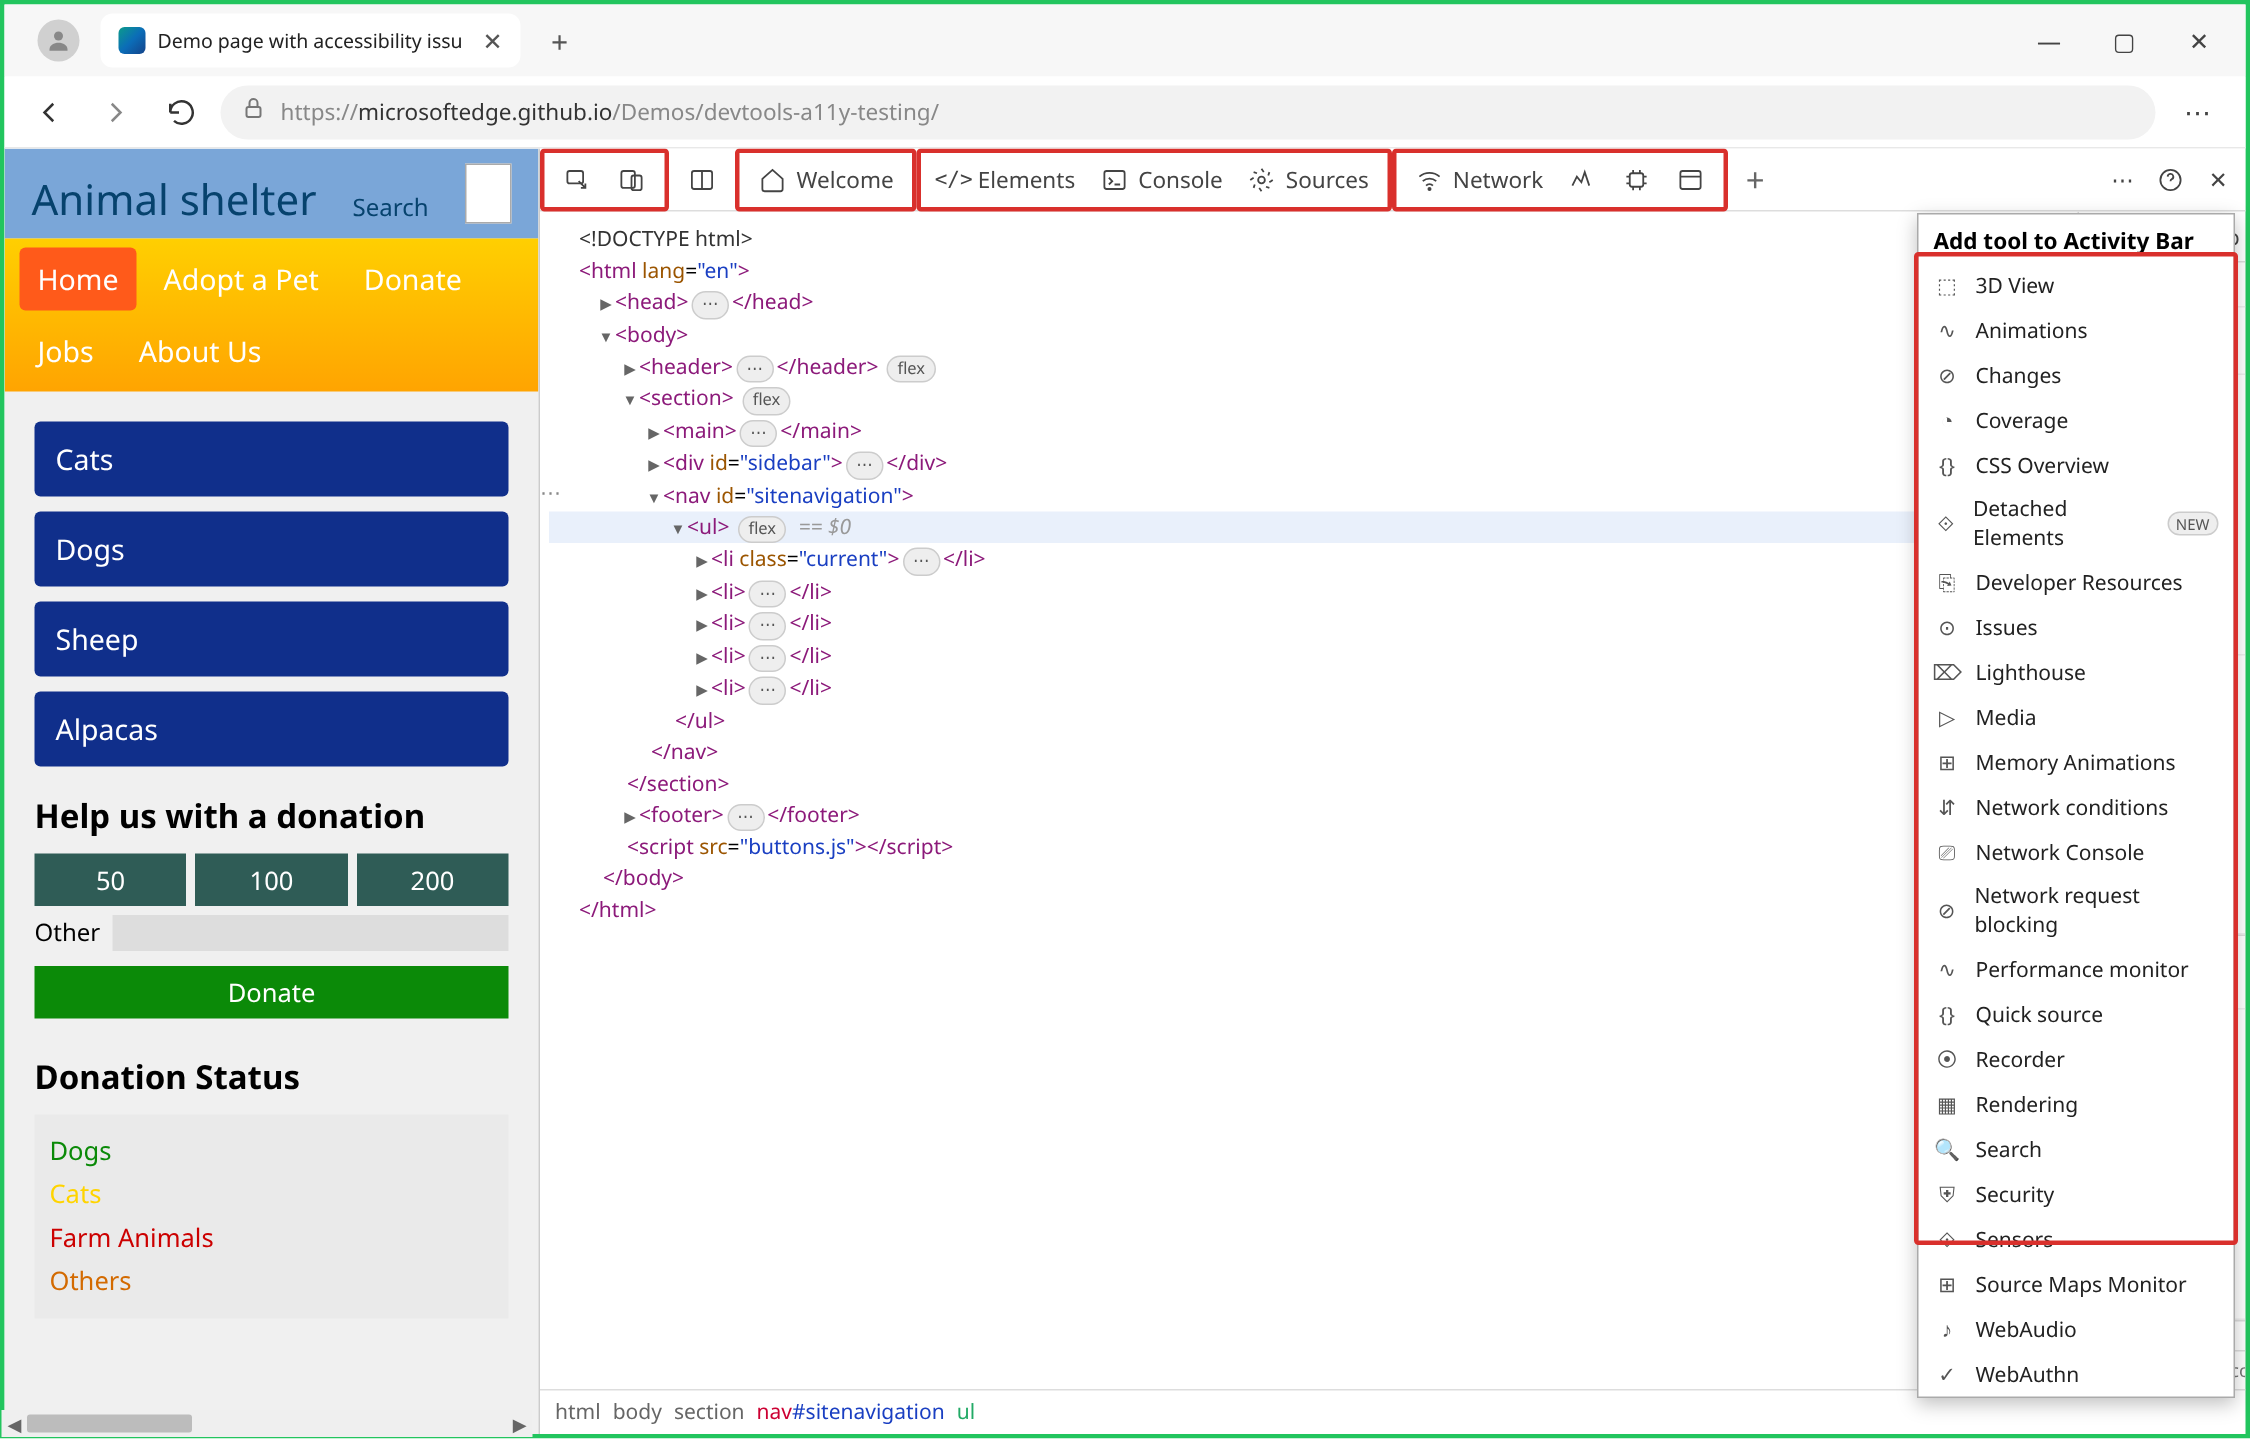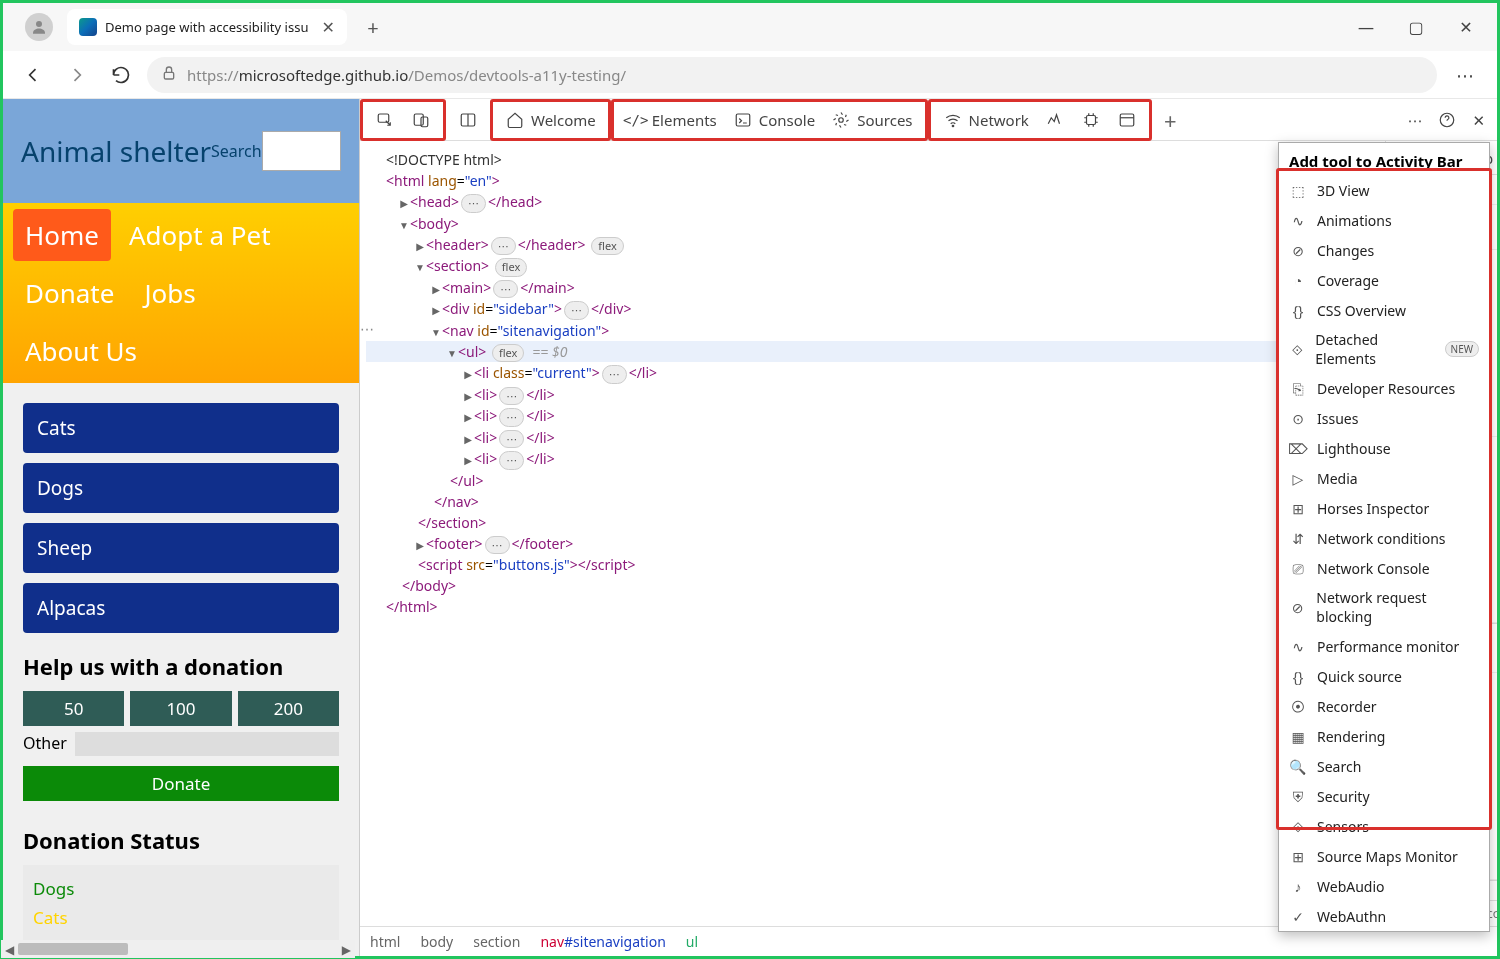--- a/index.html
+++ b/index.html
@@ -17,26 +17,26 @@
 .winctrl div{width:46px;height:40px;display:flex;align-items:center;justify-content:center;color:#444}
 .addrbar{height:48px;display:flex;align-items:center;padding:4px 12px;gap:8px;background:#fff;border-bottom:1px solid #e8e8e8}
 .navbtn{width:36px;height:36px;display:flex;align-items:center;justify-content:center;color:#444;border-radius:4px}
 .addrfield{flex:1;height:36px;border-radius:18px;background:#f2f2f2;display:flex;align-items:center;padding:0 14px;font-size:15px;color:#333;gap:10px}
 .addr-lock{color:#777}
 .addr-gray{color:#888}
 .dots{width:40px;text-align:center;font-size:18px;color:#444}
 .content{flex:1;display:flex;overflow:hidden}
 
 .page{width:356px;overflow-y:scroll;background:#f0f0f0;position:relative}
-.page-hdr{background:#7aa6d8;padding:32px 18px;display:flex;align-items:center;gap:0}
+.page-hdr{background:#7aa6d8;padding:10px 18px;display:flex;align-items:flex-end;gap:24px}
 .page-title{font-size:28px;color:#06426d;line-height:1.1}
 .search-lbl{font-size:16px;color:#06426d}
 .search-box{flex:1;height:40px;background:#fff;border:1px solid #aaa}
 .navstrip{background:linear-gradient(#ffcf01,#ffa401);display:flex;flex-wrap:wrap;padding:6px 10px;gap:6px}
-.navitem{color:#fff;font-size:26px;padding:8px 12px;border-radius:4px}
+.navitem{color:#fff;font-size:19px;padding:8px 12px;border-radius:4px}
 .navitem.cur{background:#ff5a1a}
 .sidebar{padding:10px 20px}
 .sidebtn{background:#102f8b;color:#fff;font-size:19px;padding:12px 14px;margin:10px 0;border-radius:4px}
 .donate-hdr{font-size:22px;font-weight:700;margin:18px 0 10px}
 .donate-row{display:flex;gap:6px}
 .amt{flex:1;background:#2f5c56;color:#fff;text-align:center;padding:6px;font-size:17px}
 .other-row{display:flex;margin-top:6px}
 .other-lbl{font-size:16px}
 .other-inp{flex:1;height:24px;background:#ddd;border:none;margin-left:8px}
 .donate-btn{background:#0b8a08;color:#fff;text-align:center;padding:6px;margin-top:10px;font-size:17px}
@@ -56,21 +56,21 @@
 .dtright{margin-left:auto}
 .dombody{flex:1;display:flex;overflow:hidden}
 .dom{flex:1;font-family:Menlo,Consolas,monospace;font-size:14px;padding:8px 6px;line-height:1.5;overflow:auto;position:relative}
 .dom .line{white-space:nowrap}
 .tag{color:#8c1a7a}.attr{color:#9b5500}.val{color:#1a3fc2}.txt{color:#333}
 .arrow{display:inline-block;width:12px;color:#666;font-size:10px;text-align:center}
 .pill{display:inline-block;background:#eee;border:1px solid #ccc;border-radius:10px;font-size:11px;padding:0 6px;color:#555;margin:0 2px}
 .sel-eq{color:#999;font-style:italic;margin-left:6px}
 .hl{background:#e9f0fb}
 .gutter-dots{position:absolute;left:0;color:#888;font-size:14px}
-.breadcrumb{height:30px;border-top:1px solid #ddd;display:flex;align-items:center;padding:0 10px;gap:20px;font-family:Menlo,Consolas,monospace;font-size:14px;color:#666}
+.breadcrumb{height:30px;border-top:1px solid #ddd;display:flex;align-items:center;padding:0 10px;gap:8px;font-family:Menlo,Consolas,monospace;font-size:14px;color:#666}
 .bc-sel{color:#c03}.bc-id{color:#1a3fc2}
 
 .stylespane{width:112px;border-left:1px solid #ddd;display:flex;flex-direction:column;font-family:Menlo,Consolas,monospace;font-size:13px}
 .sptabs{display:flex;height:34px;border-bottom:1px solid #ddd}
 .sptab{padding:8px 10px;font-family:system-ui;font-size:14px;color:#444}
 .sptab.act{border-bottom:2px solid #3b82f6}
 .filter{height:30px;border-bottom:1px solid #eee;padding:5px 8px;color:#888;font-family:system-ui;font-size:13px}
 .spbody{flex:1;overflow:hidden;line-height:1.55}
 .rule{padding:2px 6px;border-bottom:1px solid #eee}
 .sel{color:#8c1a7a}
@@ -425,21 +425,21 @@
       <div class="popup-item">
         <span class="ico">⌦</span>
         <span>Lighthouse</span>
       </div>
       <div class="popup-item">
         <span class="ico">▷</span>
         <span>Media</span>
       </div>
       <div class="popup-item">
         <span class="ico">⊞</span>
-        <span>Horses Inspector</span>
+        <span>Memory Animations</span>
       </div>
       <div class="popup-item">
         <span class="ico">⇵</span>
         <span>Network conditions</span>
       </div>
       <div class="popup-item">
         <span class="ico">⎚</span>
         <span>Network Console</span>
       </div>
       <div class="popup-item">

